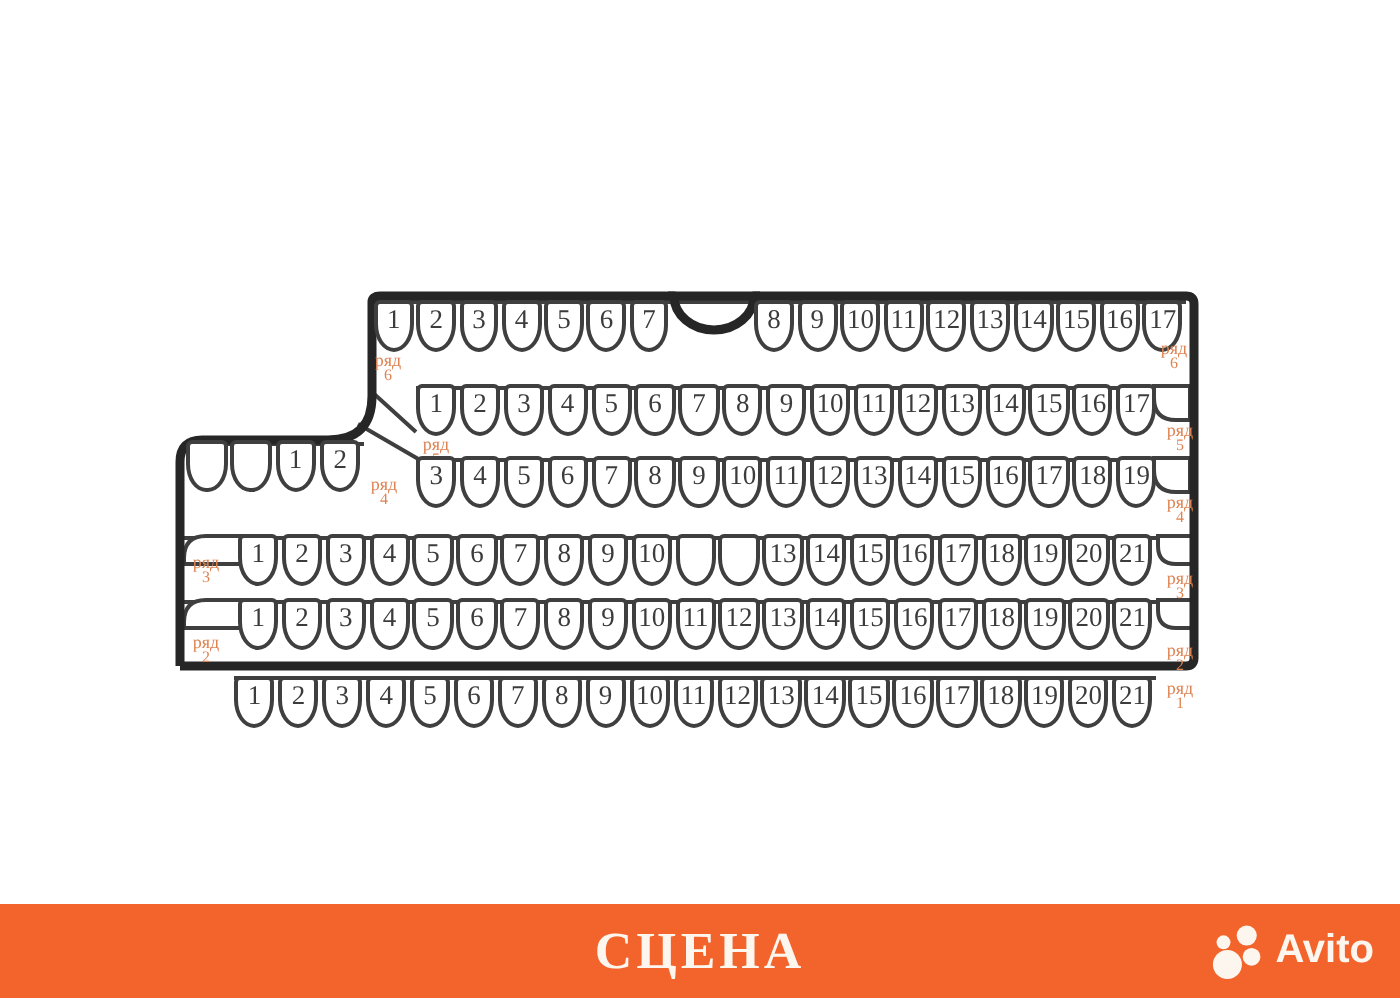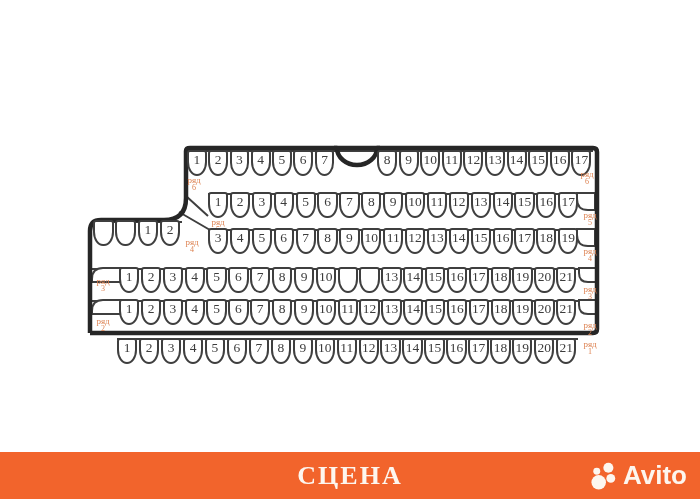--- a/index.html
+++ b/index.html
@@ -36,21 +36,21 @@
   .stage-label {
     font-family:"Liberation Serif", serif; font-weight:bold; font-size:26px;
     letter-spacing:2px; color:#fdf6ef;text-align:center;
   }
   .brand {
     position:absolute; right:13px; top:8px; height:31px;
     display:flex; align-items:center; gap:4px;
   }
   .brand-text {
     font-family:"Liberation Sans", sans-serif; font-weight:bold;
-    font-size:26px; color:#fdf6ef; letter-spacing:0px;
+    font-size:20px; color:#fdf6ef; letter-spacing:0px;
   }
 </style>
 </head>
 <body>
 
 <div class="page">
 
 
   <div class="map">
     <svg width="700" height="450" viewBox="0 0 700 450" aria-hidden="true">

